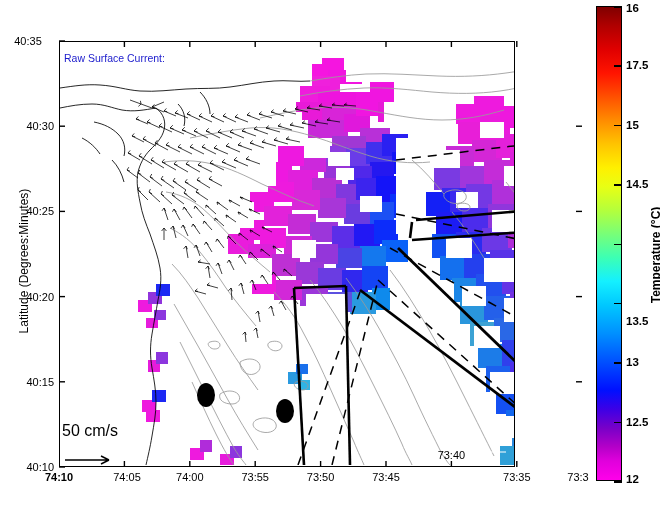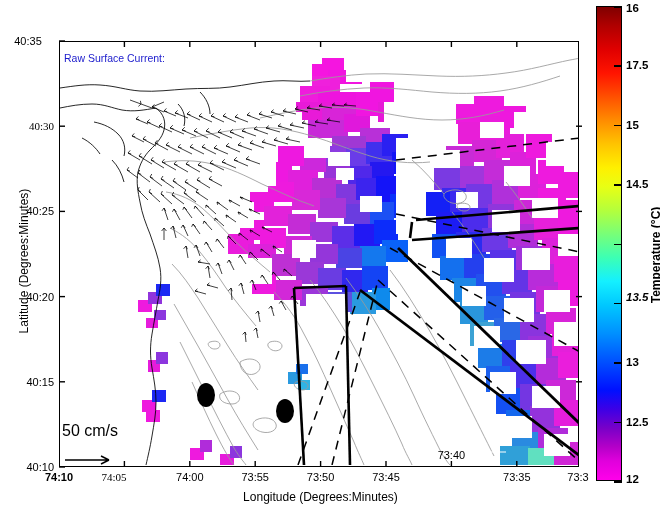--- a/index.html
+++ b/index.html
@@ -7,21 +7,21 @@
        font-family:"Liberation Sans",sans-serif;}
 
   #stage{position:absolute;left:0;top:0;width:660px;height:519px;}
 
   
   .title{position:absolute;left:0;top:14px;width:600px;text-align:center;
          font-size:13.5px;font-weight:bold;color:#1414cc;white-space:pre;
          letter-spacing:.2px;}
 
   
-  .axes{position:absolute;left:59px;top:41px;width:520px;height:426px;
+  .axes{position:absolute;left:59px;top:41px;width:456px;height:426px;
         border:1.6px solid #000;background:#ffffff;box-sizing:border-box;
         overflow:hidden;}
   .axes-svg{position:absolute;left:0;top:0;}
 
   
   .tl{position:absolute;font-size:11px;color:#000;white-space:nowrap;}
   .ytl{text-align:right;transform:translateY(-50%);}
   .xtl{text-align:center;transform:translateX(-50%);}
 
   
@@ -548,25 +548,25 @@
     <div style="position:absolute;left:2px;top:380px;font-size:16px;color:#000;">50 cm/s</div>
     <svg style="position:absolute;left:3px;top:411px;" width="60" height="14">
       <path d="M2,7 L46,7 M46,7 L38,3 M46,7 L38,11" stroke="#000" stroke-width="1.4" fill="none"></path>
     </svg>
   </div>
 
   <div class="tl ytl" style="left:2px;top:467px;width:52px;">40:10</div>
   <div class="tl ytl" style="left:2px;top:381.8px;width:52px;">40:15</div>
   <div class="tl ytl" style="left:2px;top:296.6px;width:52px;">40:20</div>
   <div class="tl ytl" style="left:2px;top:211.4px;width:52px;">40:25</div>
-  <div class="tl ytl" style="left:2px;top:126.2px;width:52px;font-family:Liberation Serif, serif;">40:30</div>
+  <div class="tl ytl" style="left:2px;top:126.2px;width:52px;">40:30</div>
   <div class="tl ytl" style="left:2px;top:41px;width:52px;text-align:center;">40:35</div>
 
   <div class="tl xtl" style="left:59px;top:471px;font-weight:bold;">74:10</div>
-  <div class="tl xtl" style="left:114px;top:471px;font-family:Liberation Serif, serif;">74:05</div>
+  <div class="tl xtl" style="left:127px;top:471px;">74:05</div>
   <div class="tl xtl" style="left:189.8px;top:471px;">74:00</div>
   <div class="tl xtl" style="left:255.2px;top:471px;">73:55</div>
   <div class="tl xtl" style="left:320.6px;top:471px;">73:50</div>
   <div class="tl xtl" style="left:386px;top:471px;">73:45</div>
   <div class="tl xtl" style="left:451.4px;top:449px;">73:40</div>
   <div class="tl xtl" style="left:516.8px;top:471px;">73:35</div>
   <div class="tl xtl" style="left:578px;top:471px;">73:3</div>
 
   <svg style="position:absolute;left:0;top:0;" width="660" height="519">
     <g stroke="#000" stroke-width="1.4">
@@ -590,40 +590,39 @@
       <line x1="386" y1="41" x2="386" y2="47"></line>
       <line x1="451.4" y1="41" x2="451.4" y2="47"></line>
       <line x1="516.8" y1="41" x2="516.8" y2="47"></line>
       <line x1="582" y1="381.8" x2="576" y2="381.8"></line>
       <line x1="582" y1="296.6" x2="576" y2="296.6"></line>
       <line x1="582" y1="211.4" x2="576" y2="211.4"></line>
       <line x1="582" y1="126.2" x2="576" y2="126.2"></line>
     </g>
   </svg>
 
-  <div class="xlabel">Longitude (Degrees:Minutes)</div>
   <div class="ylabel">Latitude (Degrees:Minutes)</div>
 
   <div class="cbar"></div>
 
   <div class="cbtick" style="top:6px;"></div>
   <div class="cbtick" style="top:65.4px;"></div>
   <div class="cbtick" style="top:124.8px;"></div>
   <div class="cbtick" style="top:184.1px;"></div>
   <div class="cbtick" style="top:243.5px;"></div>
   <div class="cbtick" style="top:302.9px;"></div>
   <div class="cbtick" style="top:362.3px;"></div>
   <div class="cbtick" style="top:421.6px;"></div>
   <div class="cbtick" style="top:481px;"></div>
 
   <div class="cbtl" style="top:8px;">16</div>
   <div class="cbtl" style="top:65.4px;">17.5</div>
   <div class="cbtl" style="top:124.8px;">15</div>
   <div class="cbtl" style="top:184.1px;">14.5</div>
   <div class="cbtl" style="top:243.5px;margin-left:40px;">14</div>
-  <div class="cbtl" style="top:297px;font-style:italic;">13.5</div>
+  <div class="cbtl" style="top:321px;">13.5</div>
   <div class="cbtl" style="top:362.3px;">13</div>
   <div class="cbtl" style="top:421.6px;">12.5</div>
   <div class="cbtl" style="top:479px;">12</div>
 
   <div class="cblabel">Temperature (°C)</div>
 
 </div>
 
 </body></html>

